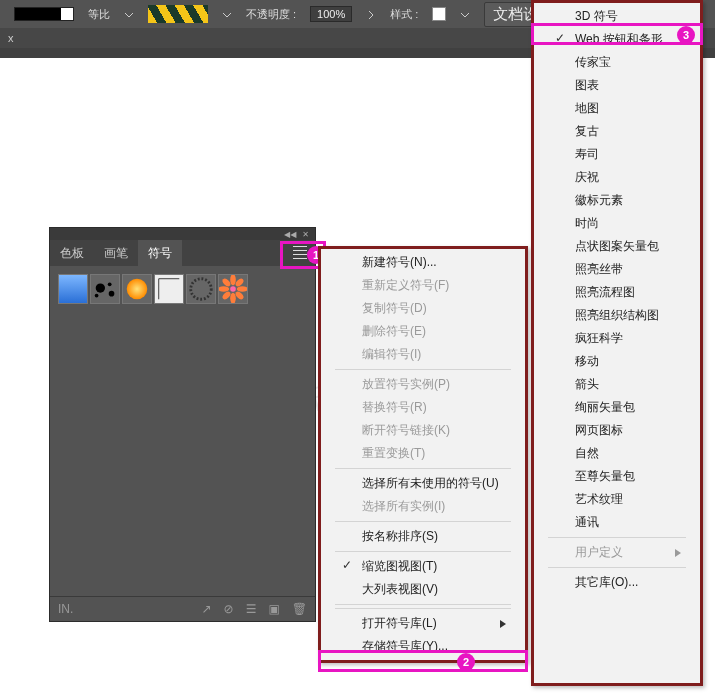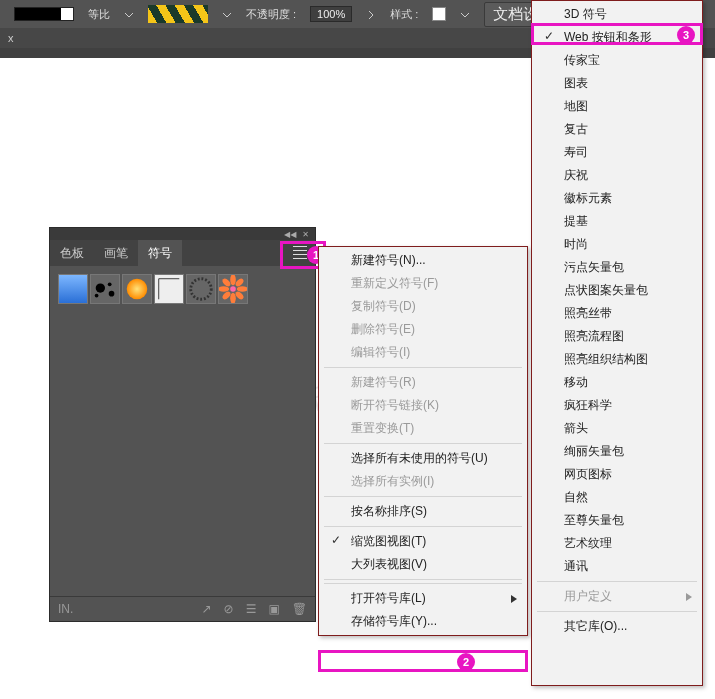--- a/index.html
+++ b/index.html
@@ -26,21 +26,21 @@
   .tab.active{background:#535353;color:#fff}
   .burger{position:absolute;right:4px;top:3px;width:22px;height:18px;display:flex;flex-direction:column;justify-content:center;gap:3px;align-items:center;cursor:pointer}
   .burger span{width:14px;height:1px;background:#ddd}
   .hl{position:absolute;border:3px solid #e815c2;pointer-events:none}
   .badge{position:absolute;width:18px;height:18px;border-radius:50%;background:#e815c2;color:#fff;font-size:11px;display:flex;align-items:center;justify-content:center;font-weight:bold}
   .symbol-area{flex:1;background:#535353;padding:8px;display:flex;gap:2px;align-content:flex-start;flex-wrap:wrap}
   .sym{width:30px;height:30px;border:1px solid #777;background:#666;display:flex;align-items:center;justify-content:center;overflow:hidden}
   .panel-foot{height:22px;background:#535353;border-top:1px solid #3a3a3a;display:flex;align-items:center;padding:12px 8px;gap:12px;color:#999;font-size:10px}
   .panel-foot .spacer{flex:1}
   
-  .menu{position:absolute;background:#f2f2f2;border:1px solid #7f1d1d;box-shadow:2px 2px 4px rgba(0,0,0,.25);padding:2px 4px}
+  .menu{position:absolute;background:#f2f2f2;border:3px solid #7f1d1d;box-shadow:2px 2px 4px rgba(0,0,0,.25);padding:2px 13px}
   .menu .item{padding:3px 18px 3px 28px;color:#222;font-size:12px;white-space:nowrap;position:relative;cursor:default}
   .menu .item.disabled{color:#9a9a9a}
   .menu .sep{height:1px;background:#d4d4d4;margin:3px 1px}
   .menu .item .chk{position:absolute;left:8px;top:3px;color:#333}
   .menu .item .arrow{position:absolute;right:6px;top:5px}
   .menu1{left:318px;top:246px;width:210px}
   .menu2{left:531px;top:0;width:172px;height:686px}
   .hl-row{position:absolute;border:3px solid #e815c2;pointer-events:none}
   .watermark{position:absolute;left:255px;top:380px;color:#d9d9d9;font-size:34px;transform:rotate(-18deg);pointer-events:none;font-weight:300;letter-spacing:4px;opacity:.55}
 </style>
@@ -154,21 +154,22 @@
 <div class="hl" style="left:280px;top:241px;width:46px;height:28px"></div>
 <div class="badge" style="left:307px;top:246px">1</div>
 
 <div class="menu menu1" id="m1">
     <div class="item">新建符号(N)...</div>
     <div class="item disabled">重新定义符号(F)</div>
     <div class="item disabled">复制符号(D)</div>
     <div class="item disabled">删除符号(E)</div>
     <div class="item disabled">编辑符号(I)</div>
     <div class="sep"></div>
-    <div class="item disabled">新建符号(R)</div>
+    <div class="item disabled">放置符号实例(P)</div>
+    <div class="item disabled">替换符号(R)</div>
     <div class="item disabled">断开符号链接(K)</div>
     <div class="item disabled">重置变换(T)</div>
     <div class="sep"></div>
     <div class="item">选择所有未使用的符号(U)</div>
     <div class="item disabled">选择所有实例(I)</div>
     <div class="sep"></div>
     <div class="item">按名称排序(S)</div>
     <div class="sep"></div>
     <div class="item">缩览图视图(T)<span class="chk">✓</span></div>
     <div class="item">大列表视图(V)</div>
@@ -186,29 +187,27 @@
 <div class="menu menu2" id="m2">
     <div class="item">3D 符号</div>
     <div class="item">Web 按钮和条形<span class="chk">✓</span></div>
     <div class="item">传家宝</div>
     <div class="item">图表</div>
     <div class="item">地图</div>
     <div class="item">复古</div>
     <div class="item">寿司</div>
     <div class="item">庆祝</div>
     <div class="item">徽标元素</div>
-    <div class="item">提基</div>
     <div class="item">时尚</div>
-    <div class="item">污点矢量包</div>
     <div class="item">点状图案矢量包</div>
     <div class="item">照亮丝带</div>
     <div class="item">照亮流程图</div>
     <div class="item">照亮组织结构图</div>
+    <div class="item">疯狂科学</div>
     <div class="item">移动</div>
-    <div class="item">疯狂科学</div>
     <div class="item">箭头</div>
     <div class="item">绚丽矢量包</div>
     <div class="item">网页图标</div>
     <div class="item">自然</div>
     <div class="item">至尊矢量包</div>
     <div class="item">艺术纹理</div>
     <div class="item">通讯</div>
     <div class="sep"></div>
     <div class="item disabled">用户定义<span class="arrow"><svg width="6" height="8">
           <path d="M0 0l6 4-6 4z" fill="#9a9a9a"></path>

